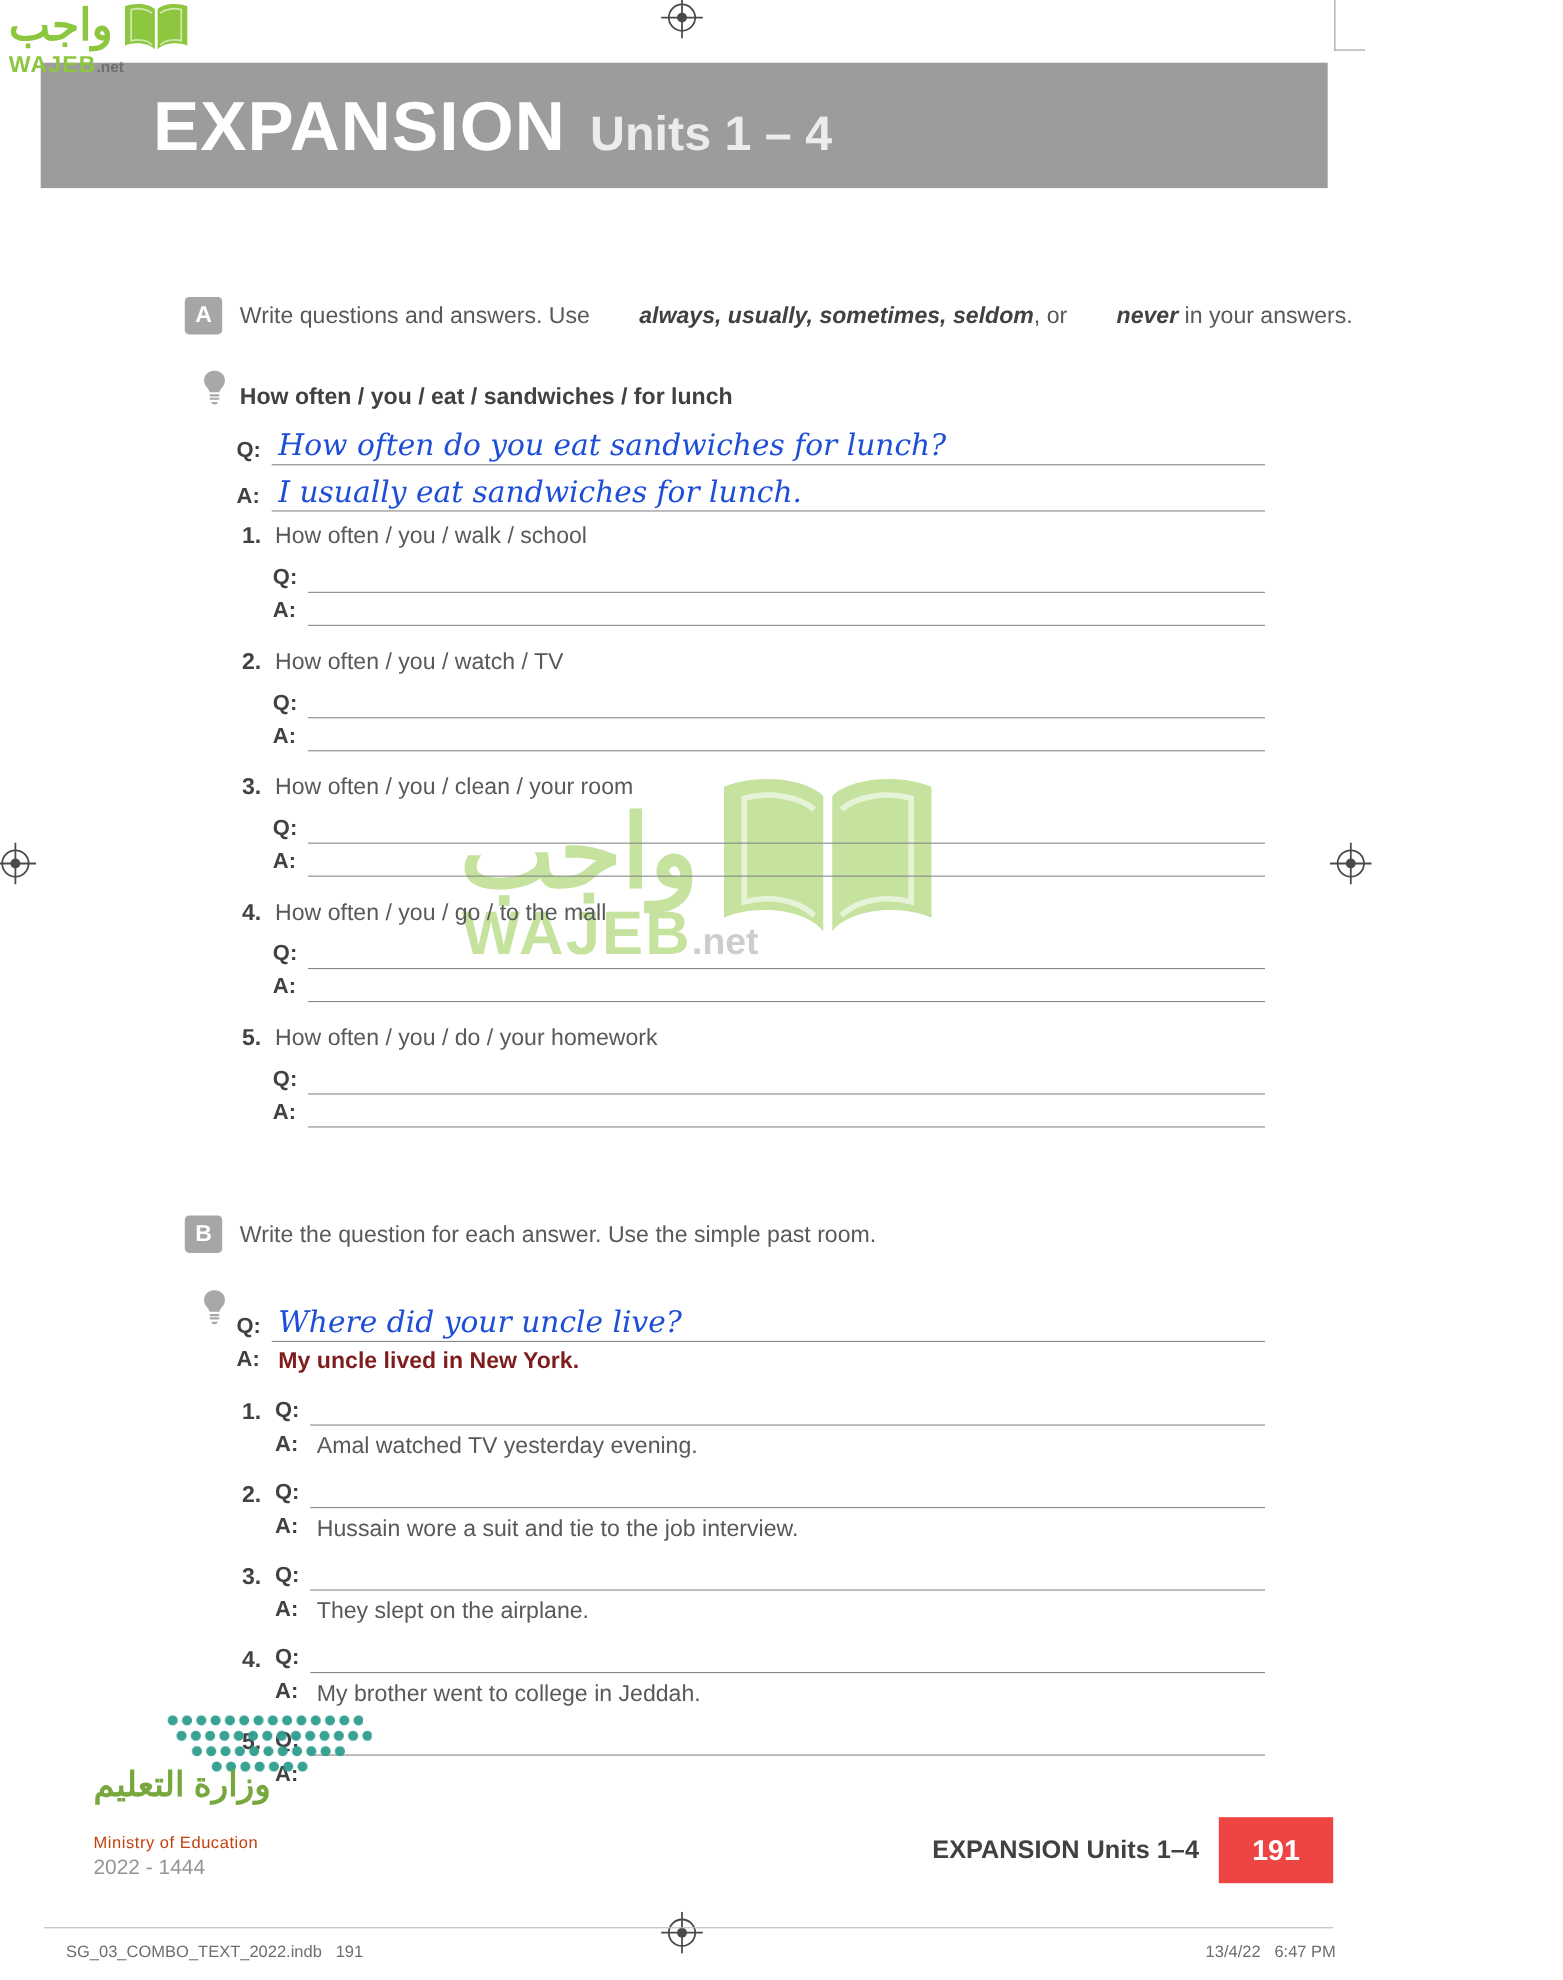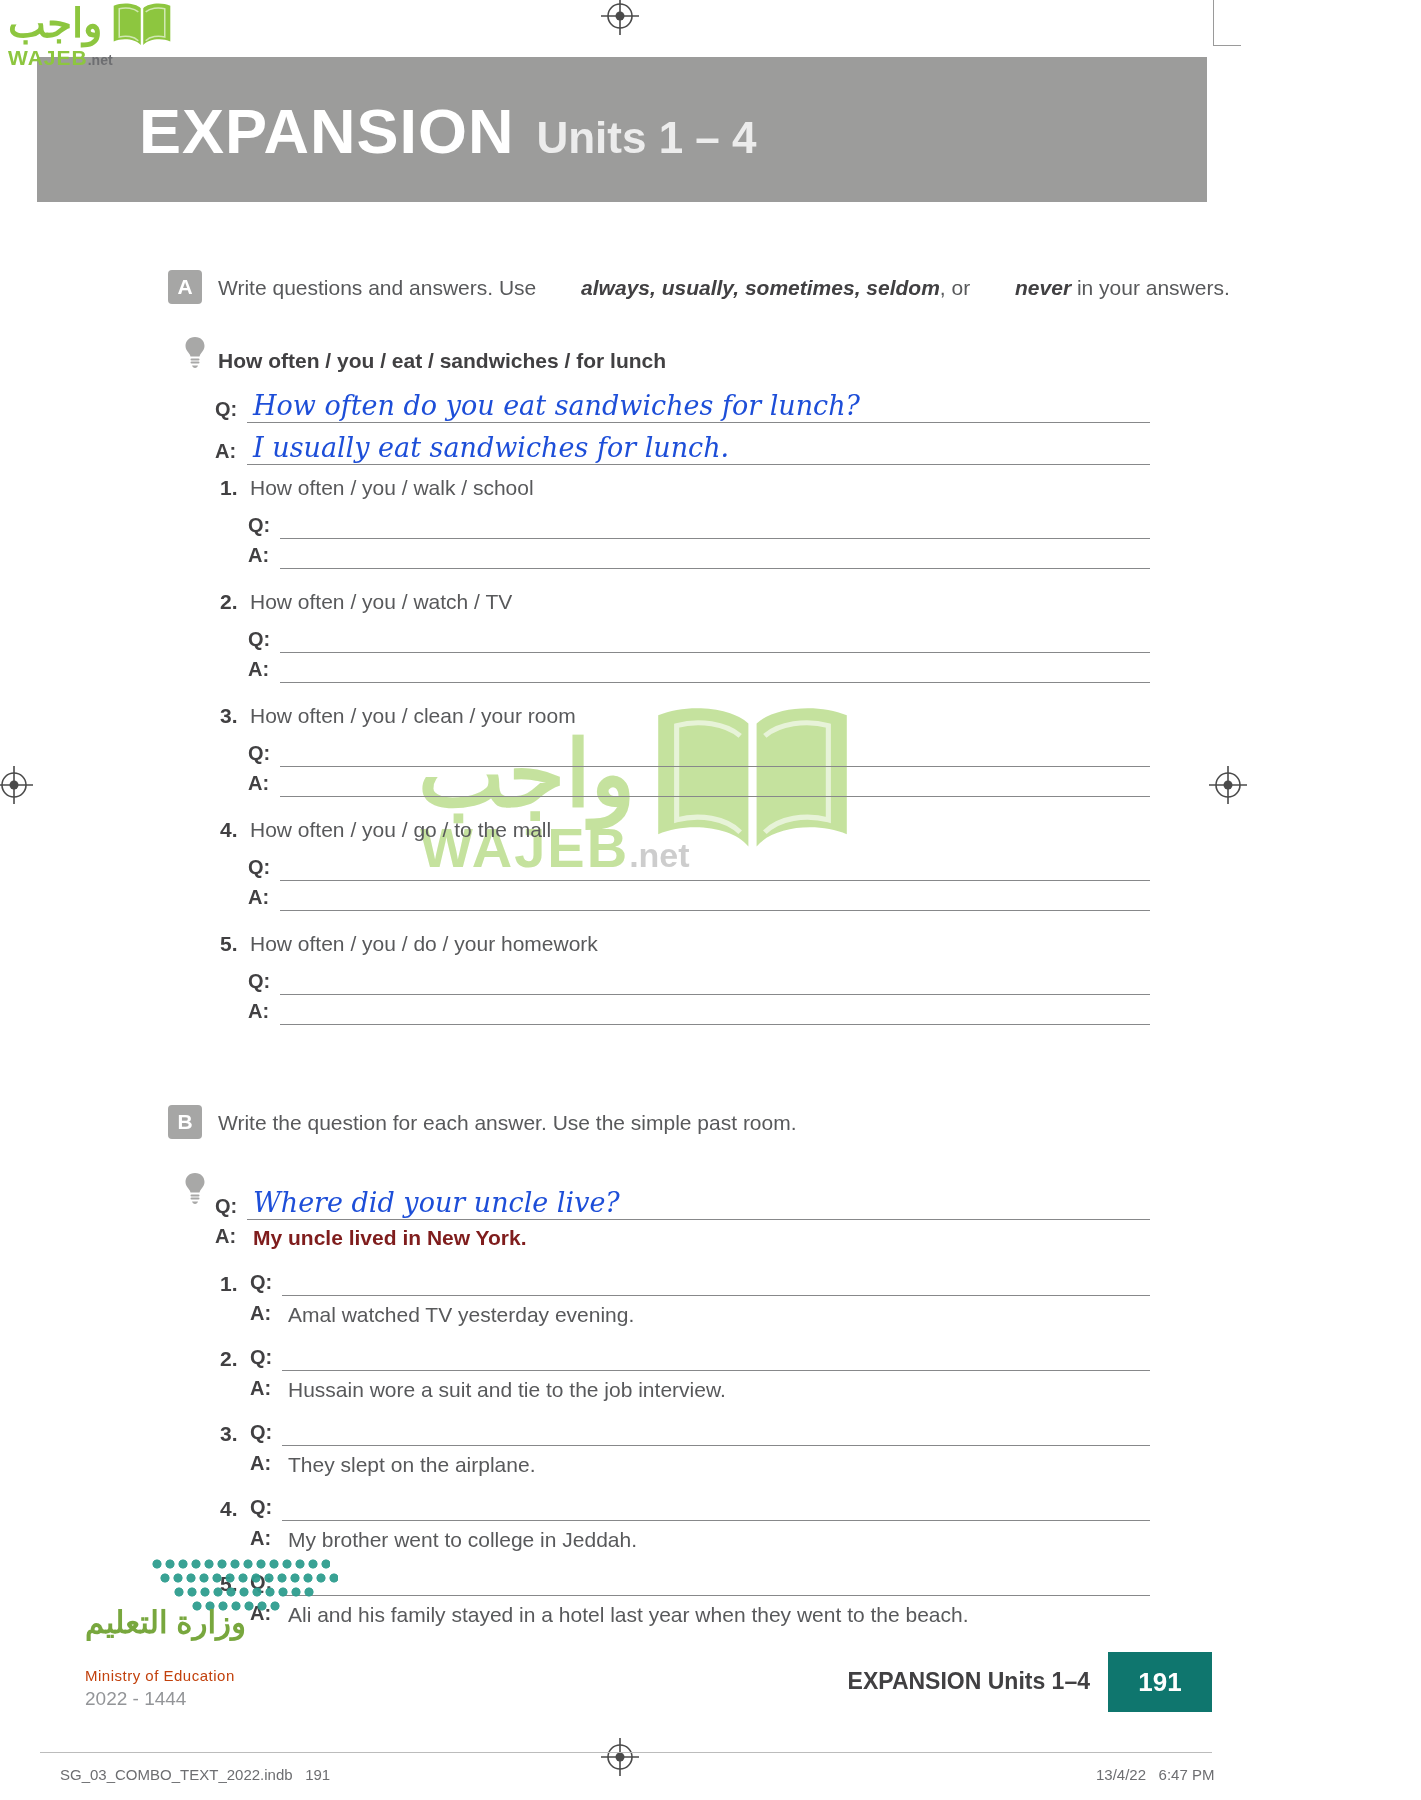--- a/index.html
+++ b/index.html
@@ -9,21 +9,21 @@
 
   
   .wajeb-logo { position:absolute; left:8px; top:2px; z-index:5; }
   .wl-row { display:flex; align-items:flex-start; gap:8px; }
   .wl-arabic { font-size:40px; font-weight:bold; color:#8dc63f; line-height:1.05; }
   .wl-site { margin-top:-8px; }
   .wl-wajeb { font-size:21px; font-weight:bold; color:#8dc63f; letter-spacing:1px; }
   .wl-net { font-size:14px; font-weight:bold; color:#6d6e71; }
 
   
-  .banner { position:absolute; left:37px; top:57px; width:1170px; height:145px; background:#9c9c9b; display:flex; align-items:center; }
+  .banner { position:absolute; left:37px; top:57px; width:1170px; height:114px; background:#9c9c9b; display:flex; align-items:center; }
   .banner-inner { display:flex; align-items:baseline; gap:22px; padding-left:102px; margin-top:2px; }
   .banner-title { font-size:63px; font-weight:bold; color:#ffffff; letter-spacing:1px; }
   .banner-subtitle { font-size:44px; font-weight:bold; color:#ececec; }
 
   
   .sec-box { position:absolute; width:34px; height:34px; background:#a6a6a5; border-radius:4px; color:#fff; font-weight:bold; font-size:21px; display:flex; align-items:center; justify-content:center; }
   .instruction { position:absolute; left:218px; font-size:21px; color:#58595b; white-space:nowrap; }
   .instr-bold { font-weight:bold; font-style:italic; color:#414042;margin-left:39px; }
 
   
@@ -59,21 +59,21 @@
   .wm-wajeb { font-size:56px; font-weight:bold; color:#8dc63f; letter-spacing:2px; }
   .wm-net { font-size:34px; font-weight:bold; color:#9d9d9c; }
 
   
   .dots { position:absolute; left:152px; top:1558px; opacity:0.95; }
   .dots-row { background-image:radial-gradient(circle at 5px 6px, #2f9e8f 4.2px, transparent 4.9px); background-size:13px 13px; background-repeat:repeat-x; height:13px; margin-bottom:1px; }
   .ministry-arabic { position:absolute; left:85px; top:1604px; font-size:31px; font-weight:bold; color:#78a73e; }
   .ministry-en { position:absolute; left:85px; top:1667px; font-size:15px; color:#c2410c; letter-spacing:0.5px; }
   .ministry-year { position:absolute; left:85px; top:1688px; font-size:19px; color:#939598; }
   .footer-title { position:absolute; left:780px; top:1668px; width:310px; text-align:right; font-size:23px; font-weight:bold; color:#414042; }
-  .page-box { position:absolute; left:1108px; top:1652px; width:104px; height:60px; background:#0f766e; display:flex; align-items:center; justify-content:center; }
+  .page-box { position:absolute; left:1108px; top:1652px; width:104px; height:60px; background:#ef4444; display:flex; align-items:center; justify-content:center; }
   .page-num { color:#fff; font-weight:bold; font-size:26px; }
 
   
   .hairline { position:absolute; left:40px; top:1752px; width:1172px; height:1px; background:#bcbcbc; }
   .print-text { position:absolute; top:1766px; font-size:15px; color:#6d6e71; white-space:pre; }
   .print-left { left:60px; }
   .print-right { left:1096px; }
   .regmark { position:absolute; }
   .cropline { position:absolute; background:#9a9a9a; }
 </style>
@@ -313,21 +313,20 @@
       </div>
   </div>
   <div class="item-b" style="top:1566px;">
     <div class="row1">
         <span class="num">5.</span>
         <span class="qa-label">Q:</span>
         <div class="write-line"></div>
       </div>
     <div class="row2">
         <span class="qa-label">A:</span>
-        <span class="ans-text">Ali and his family stayed in a hotel last year when they went to the beach.</span>
       </div>
   </div>
 
   <div class="dots">
     <div class="dots-row" style="width:178px; margin-left:0;"></div>
     <div class="dots-row" style="width:178px; margin-left:8px;"></div>
     <div class="dots-row" style="width:140px; margin-left:22px;"></div>
     <div class="dots-row" style="width:90px; margin-left:40px;"></div>
   </div>
 

